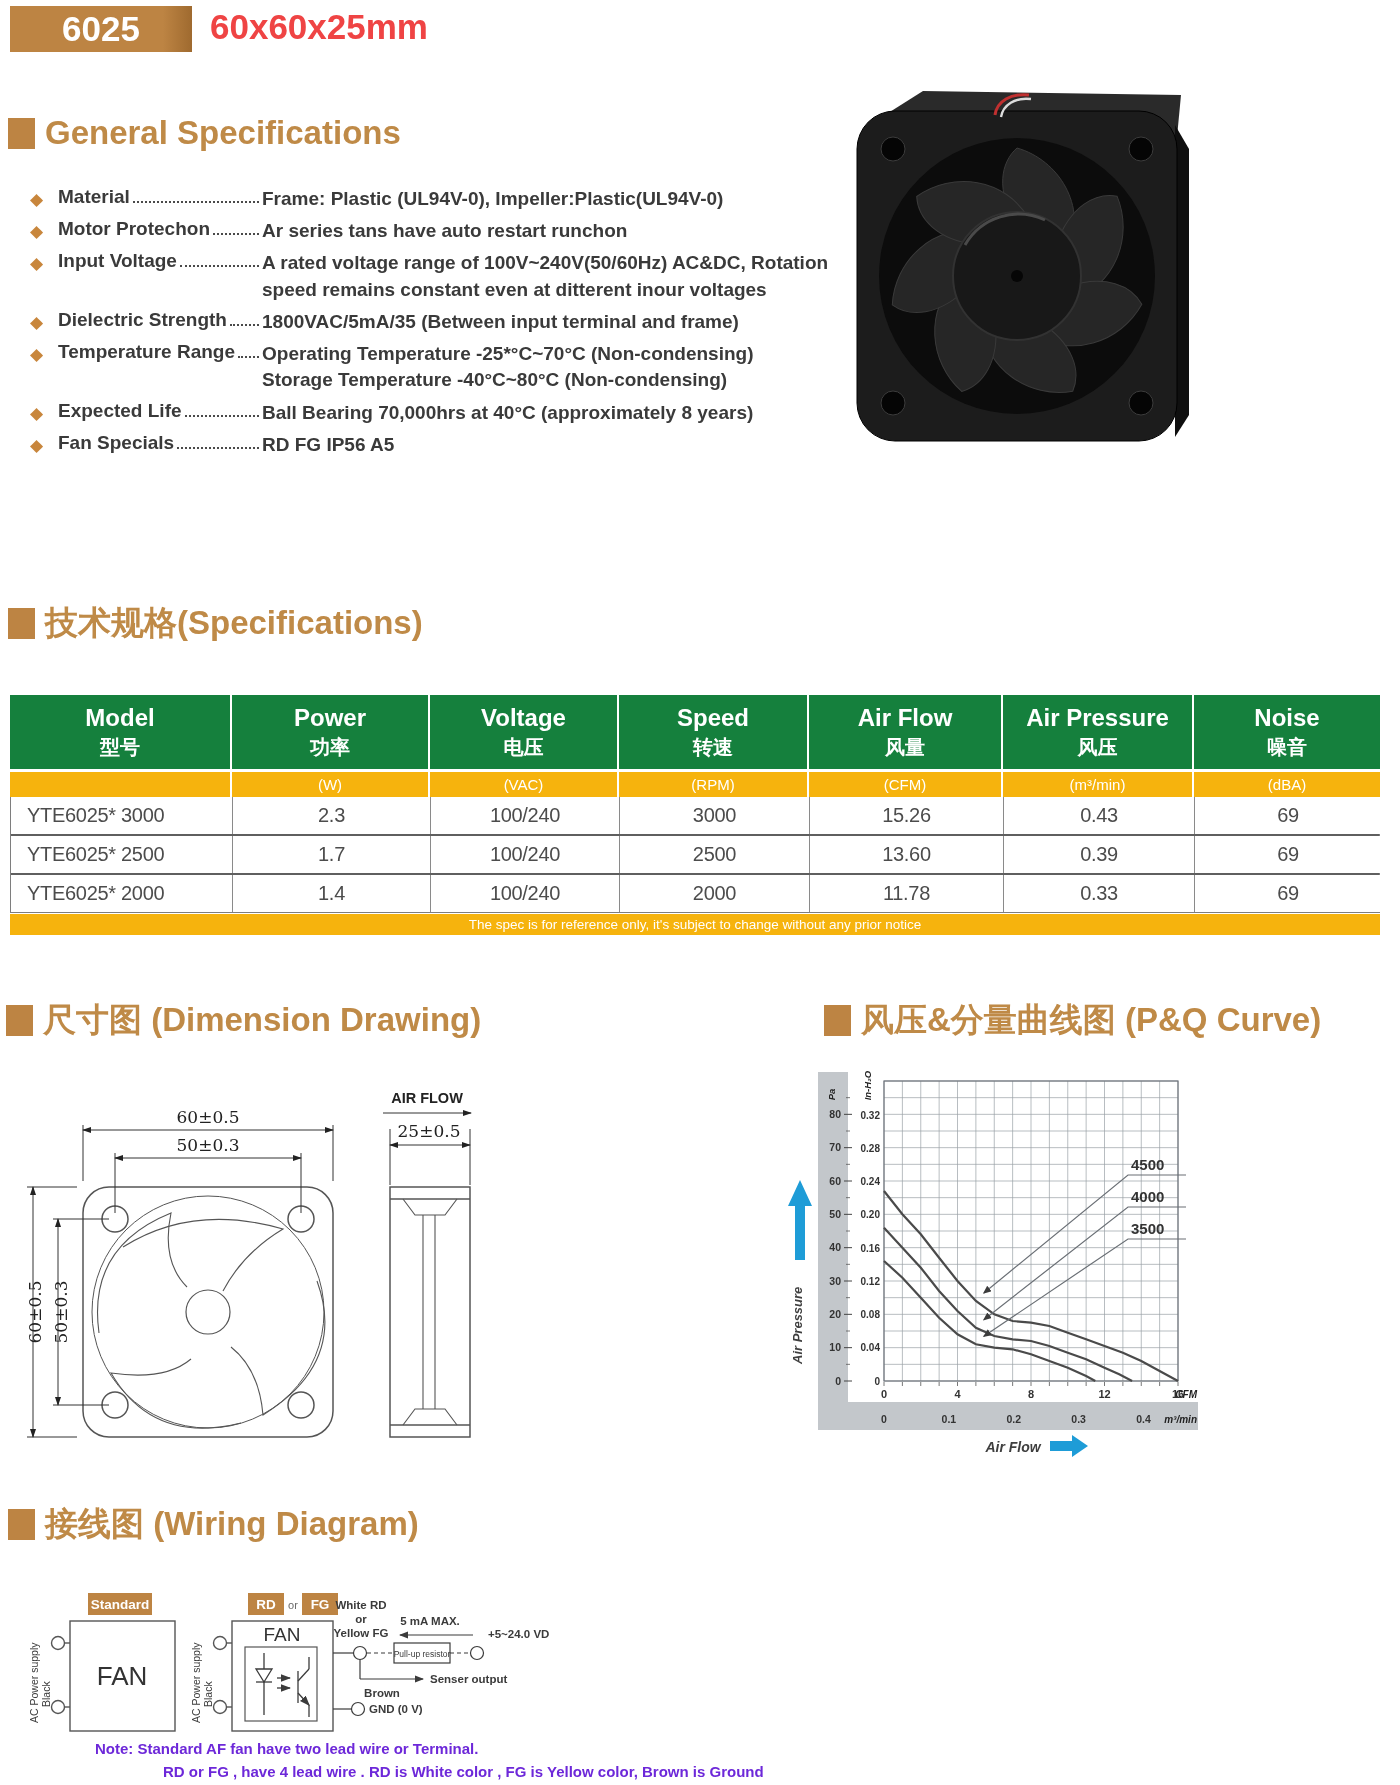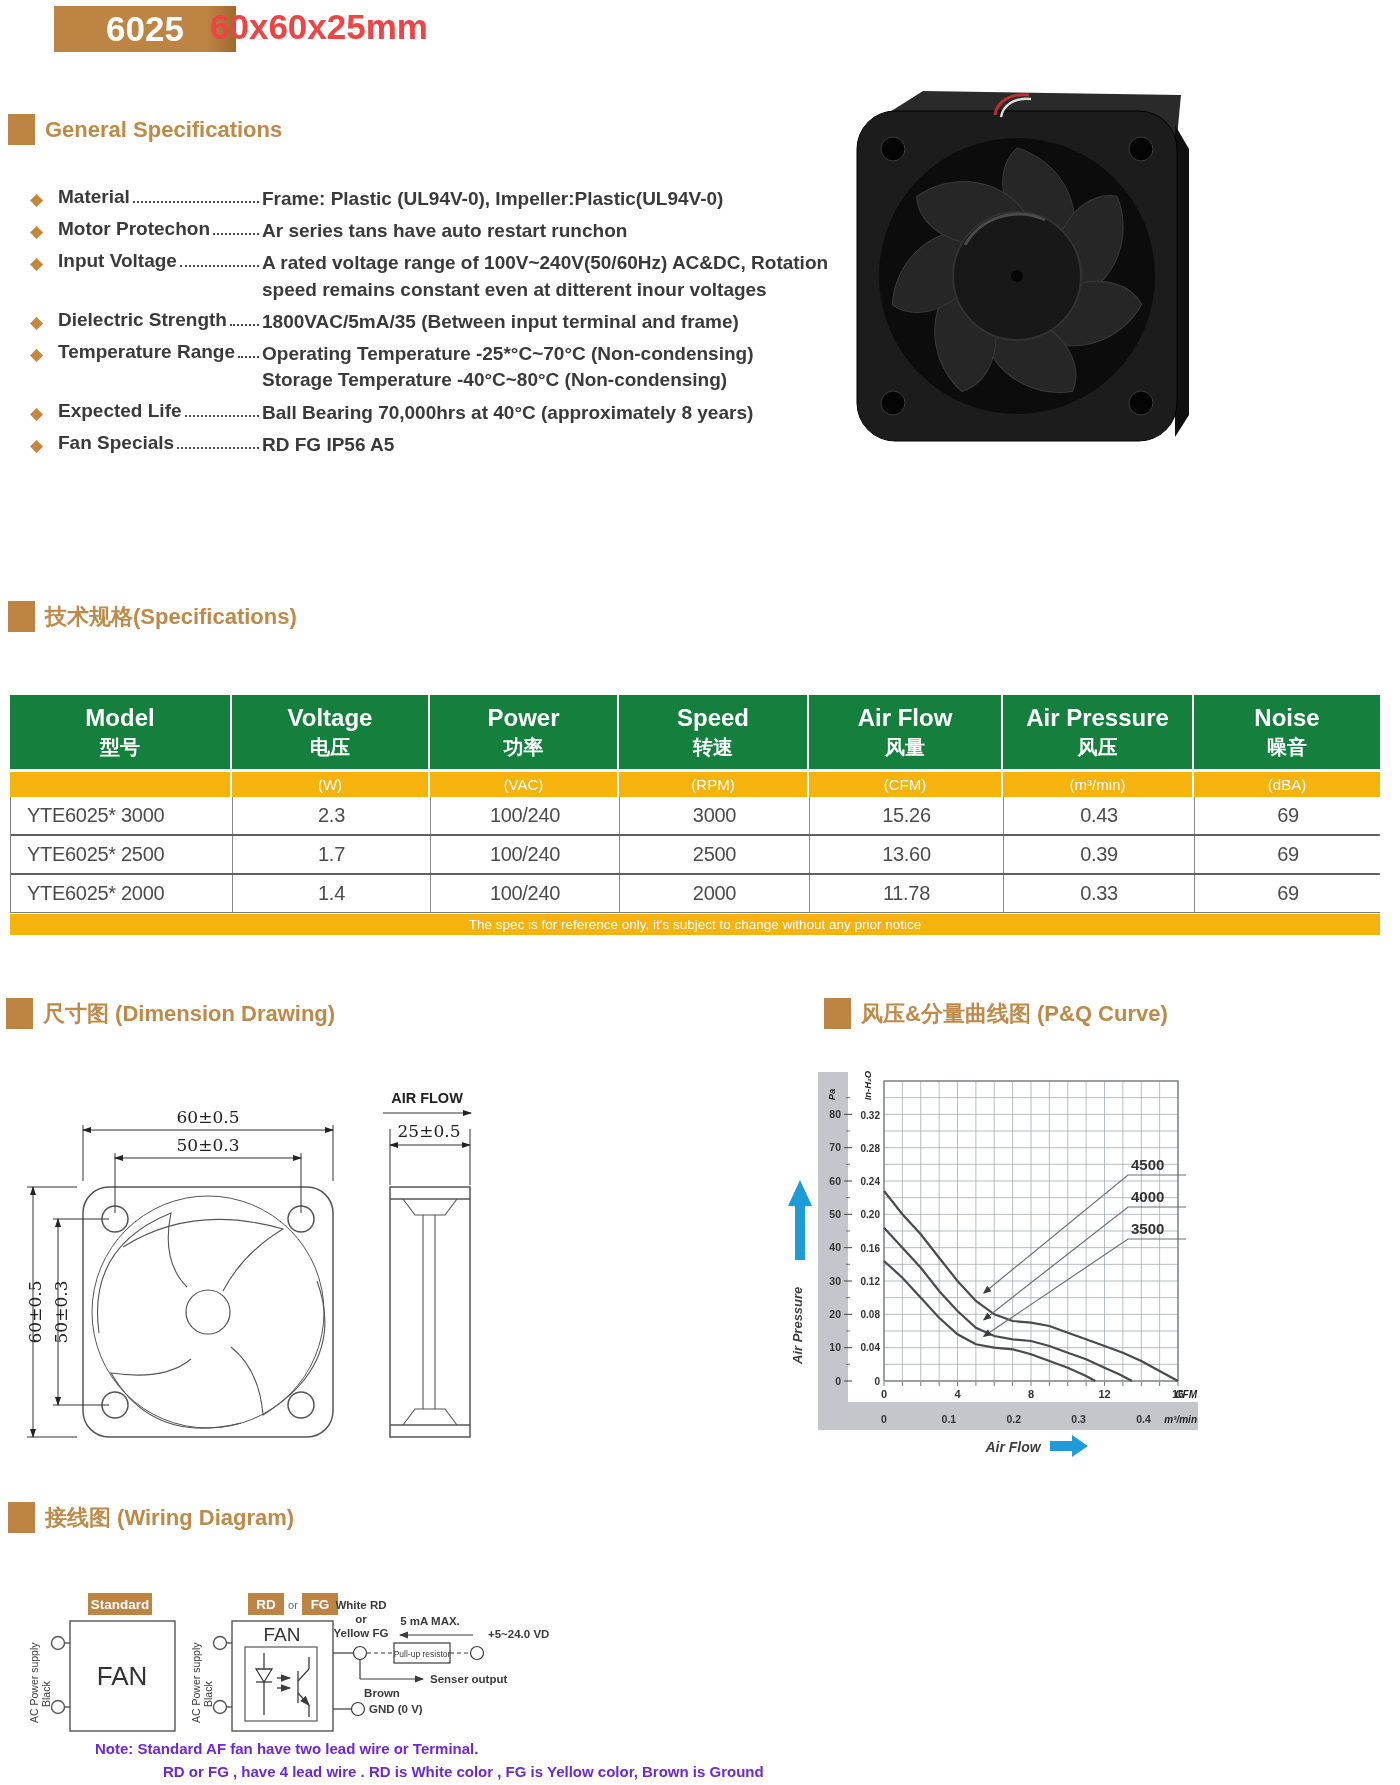--- a/index.html
+++ b/index.html
@@ -4,27 +4,27 @@
 <style>
   html,body{margin:0;padding:0;}
   body{width:1400px;height:1785px;position:relative;background:#fff;
        font-family:"Liberation Sans",sans-serif;color:#3a3a3a;overflow:hidden;}
   .abs{position:absolute;}
   svg{font-family:"Liberation Sans",sans-serif;}
 
   
   .brand-box{left:10px;top:6px;width:182px;height:46px;
     background:linear-gradient(90deg,#bd8443 0%,#bd8443 84%,#9f6a2f 100%);
-    color:#fff;font-size:35px;font-weight:bold;display:flex;align-items:center;justify-content:center;margin-left:44px;}
+    color:#fff;font-size:35px;font-weight:bold;display:flex;align-items:center;justify-content:center;}
   .size-label{left:210px;top:7px;font-size:35px;font-weight:bold;color:#ef4444;}
 
   
   .sec{display:flex;align-items:center;gap:10px;}
   .sec .sq{width:27px;height:31px;background:#bd8443;flex:0 0 auto;}
-  .sec .t{font-size:22px;font-weight:bold;color:#bf8a47;white-space:nowrap;text-align:center;}
+  .sec .t{font-size:33px;font-weight:bold;color:#bf8a47;white-space:nowrap;text-align:center;}
   #sec-general{left:8px;top:114px;}
   #sec-table{left:8px;top:601px;}
   #sec-dim{left:6px;top:998px;}
   #sec-pq{left:824px;top:998px;}
   #sec-wiring{left:8px;top:1502px;gap:10px;}
 
   
   #specs-list{left:30px;top:186px;width:810px;}
   .spec-row{display:flex;align-items:flex-start;margin-bottom:6px;}
   .diamond{color:#c8863c;width:28px;font-size:17px;padding-top:3px;flex:0 0 auto;}
@@ -180,26 +180,26 @@
   <span class="sq"></span>
   <span class="t">技术规格(Specifications)</span>
 </div>
 <div class="abs" id="spec-table">
   <div class="gr thead">
       <div class="th">
         <div class="en">Model</div>
         <div class="cn">型号</div>
       </div>
       <div class="th">
+        <div class="en">Power</div>
+        <div class="cn">功率</div>
+      </div>
+      <div class="th">
         <div class="en">Voltage</div>
         <div class="cn">电压</div>
-      </div>
-      <div class="th">
-        <div class="en">Power</div>
-        <div class="cn">功率</div>
       </div>
       <div class="th">
         <div class="en">Speed</div>
         <div class="cn">转速</div>
       </div>
       <div class="th">
         <div class="en">Air Flow</div>
         <div class="cn">风量</div>
       </div>
       <div class="th">

